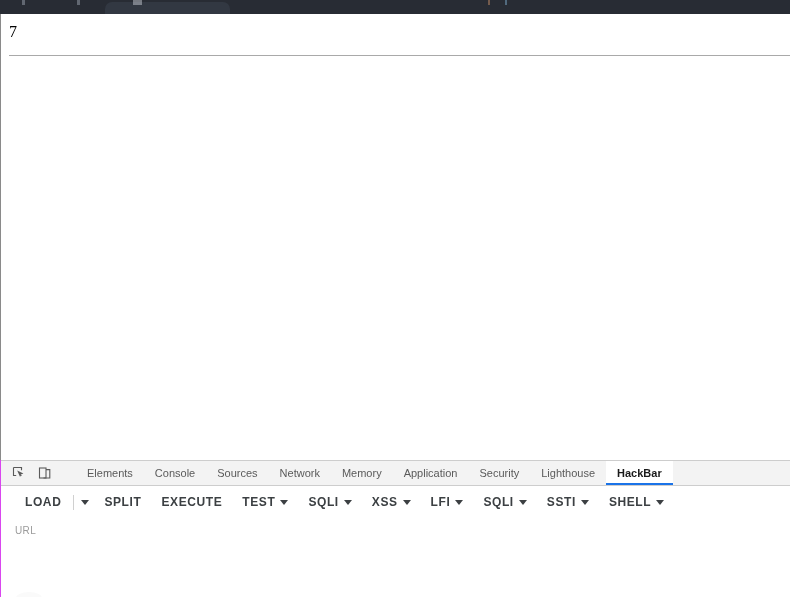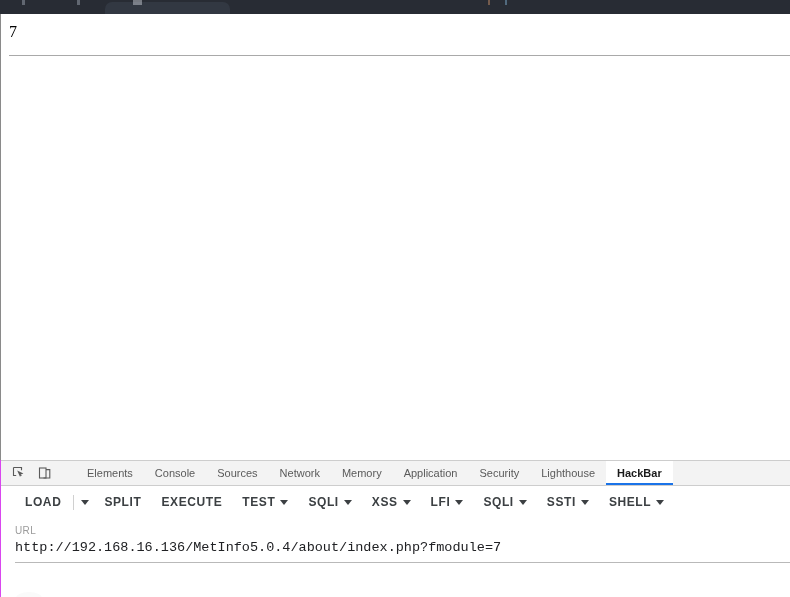--- a/index.html
+++ b/index.html
@@ -360,21 +360,20 @@
 
       <button class="hb-btn">
         <span>SHELL</span>
         <span class="caret"></span>
       </button>
 
     </div>
 
     <div class="hb-field">
       <div class="hb-field-label">URL</div>
-      <input class="hb-url-input" type="text" value="http://192.168.16.136/MetInfo5.0.4/about/index.php?fmodule=7" style="">
     </div>
 
     <div class="hb-next-row">
       <div class="hb-checkbox-ghost"></div>
     </div>
 
   </div>
 </div>
 
 </body></html>

